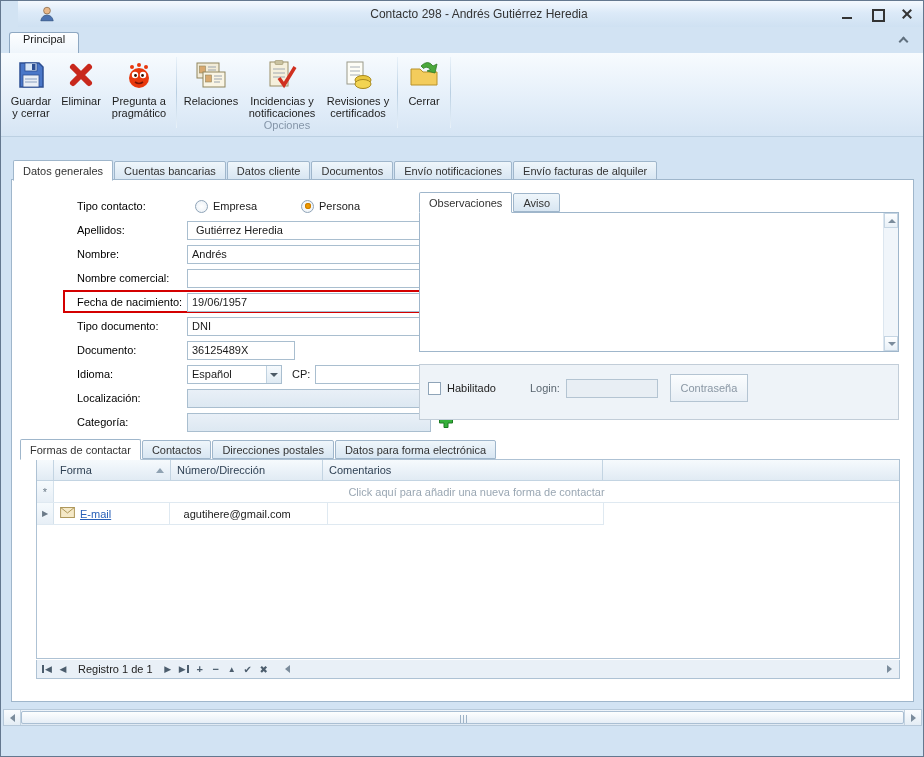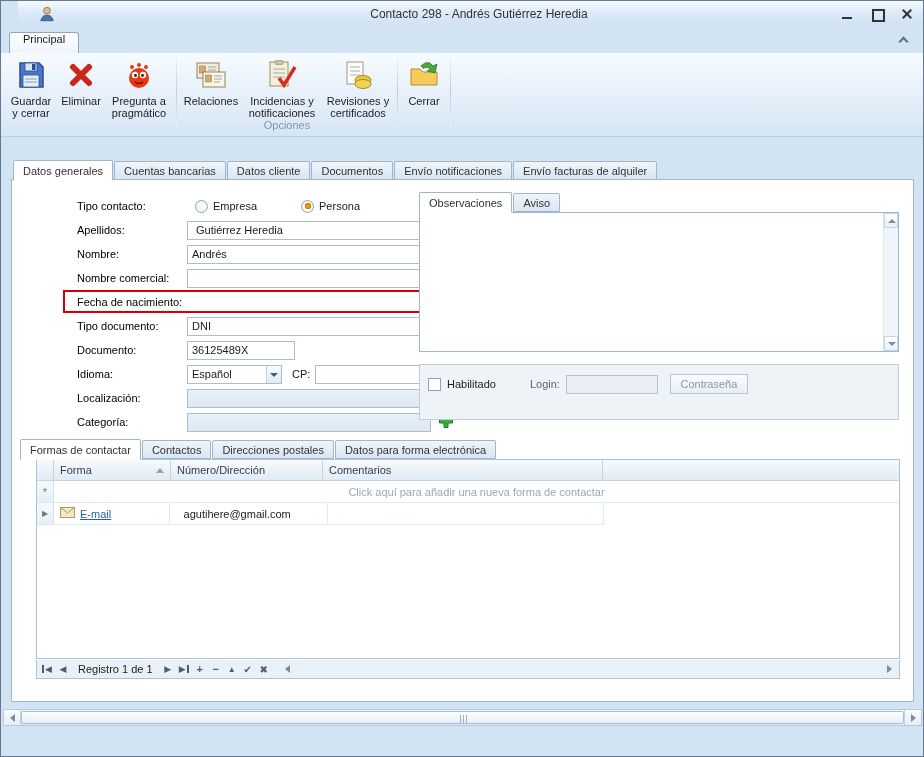--- a/index.html
+++ b/index.html
@@ -83,21 +83,21 @@
   .tri-up-s { position:absolute; left:3px; top:5px; border-left:4px solid transparent; border-right:4px solid transparent; border-bottom:4px solid #7b8c9c; }
   .tri-down-s { position:absolute; left:3px; top:5px; border-left:4px solid transparent; border-right:4px solid transparent; border-top:4px solid #7b8c9c; }
   .acceso-group { margin-top:12px; border:1px solid #c2cdd8; background:#eef3f8; height:56px; }
   .acceso-header { height:19px; background:linear-gradient(#f7fafc,#e2e9f0); border-bottom:1px solid #cdd7e0;
                    display:flex; align-items:center; padding-left:6px; color:#222; }
   .acceso-row { display:flex; align-items:center; padding:9px 8px 0; }
   .checkbox { width:13px; height:13px; border:1px solid #8fa4b8; background:#fff; flex:none; }
   .cb-label { margin-left:6px; color:#222; }
   .login-label { margin-left:34px; color:#5a6670; }
   .login-input { width:92px; height:19px; margin-left:6px; border:1px solid #b4c4d2; background:#e8eef4; }
-  .pwd-btn { margin-left:12px; width:78px; height:20px; border:1px solid #b4c4d2;
+  .pwd-btn { margin-left:12px; width:78px; height:28px; border:1px solid #b4c4d2;
              background:linear-gradient(#fbfdfe,#e7eef5); color:#8a97a4; }
 
   
   .detail-tabs { position:absolute; left:8px; top:258px; display:flex; align-items:flex-end; height:21px; z-index:2; }
   .grid { position:absolute; left:24px; top:279px; width:864px; height:200px; border:1px solid #aec2d4; background:#fff; }
   .grid-header { display:flex; height:21px; background:linear-gradient(#f6fafd,#e1ebf4); border-bottom:1px solid #c3d4e2; }
   .gh-cell { border-right:1px solid #c3d4e2; display:flex; align-items:center; padding:0 6px; color:#2f4154; }
   .gh-ind { width:17px; padding:0; }
   .gh-forma { width:117px; }
   .gh-num { width:152px; }
@@ -317,20 +317,26 @@
         </div>
 
         <div class="frow">
           <span class="flabel">Nombre comercial:</span>
           <input class="tinput" style="width: 270px;" value="">
         </div>
 
         <div class="frow">
           <div class="hl-box"></div>
           <span class="flabel">Fecha de nacimiento:</span>
+          <div class="combo" style="width:270px">
+            <input value="19/06/1957" style="">
+            <span class="combo-btn">
+                <span class="tri-down"></span>
+              </span>
+          </div>
         </div>
 
         <div class="frow">
           <span class="flabel">Tipo documento:</span>
           <div class="combo" style="width:270px">
             <input value="DNI" style="">
             <span class="combo-btn">
                 <span class="tri-down"></span>
               </span>
           </div>

